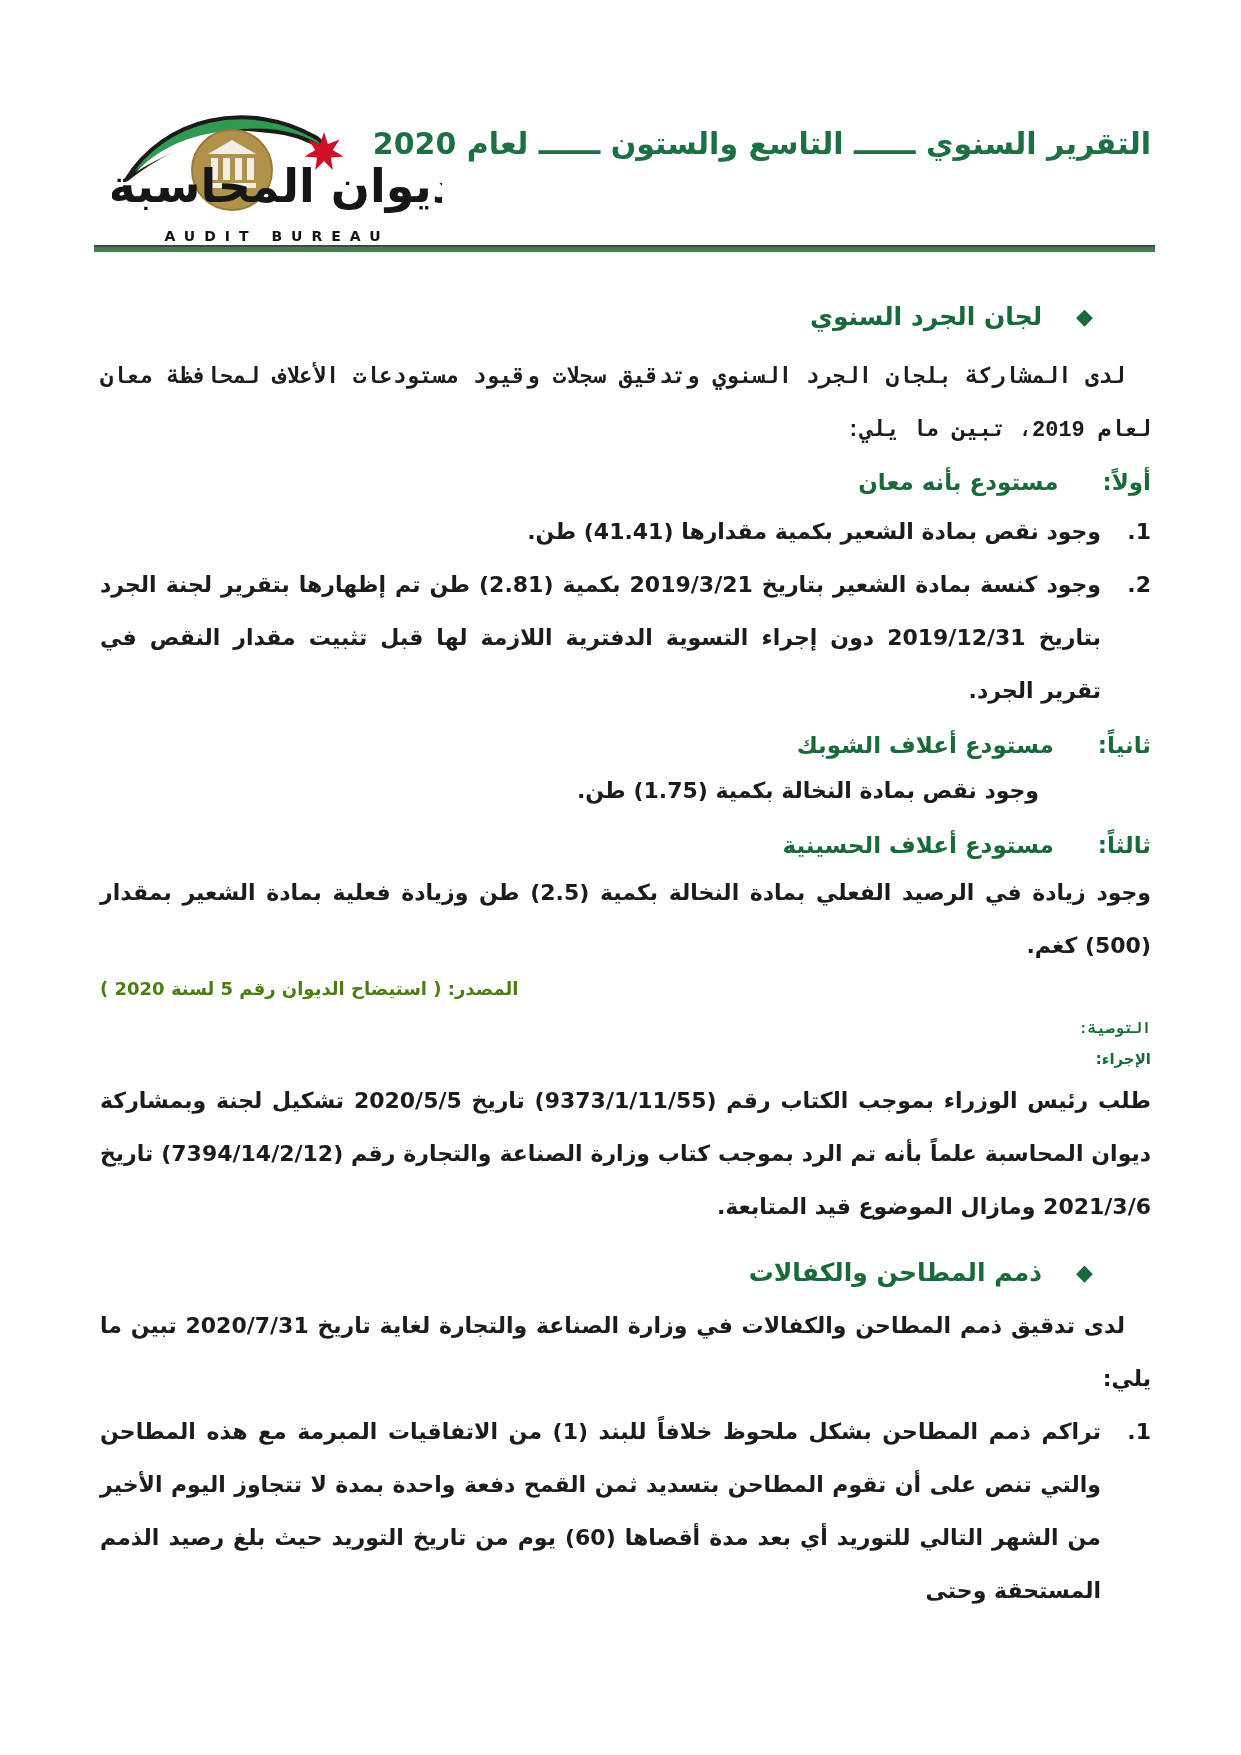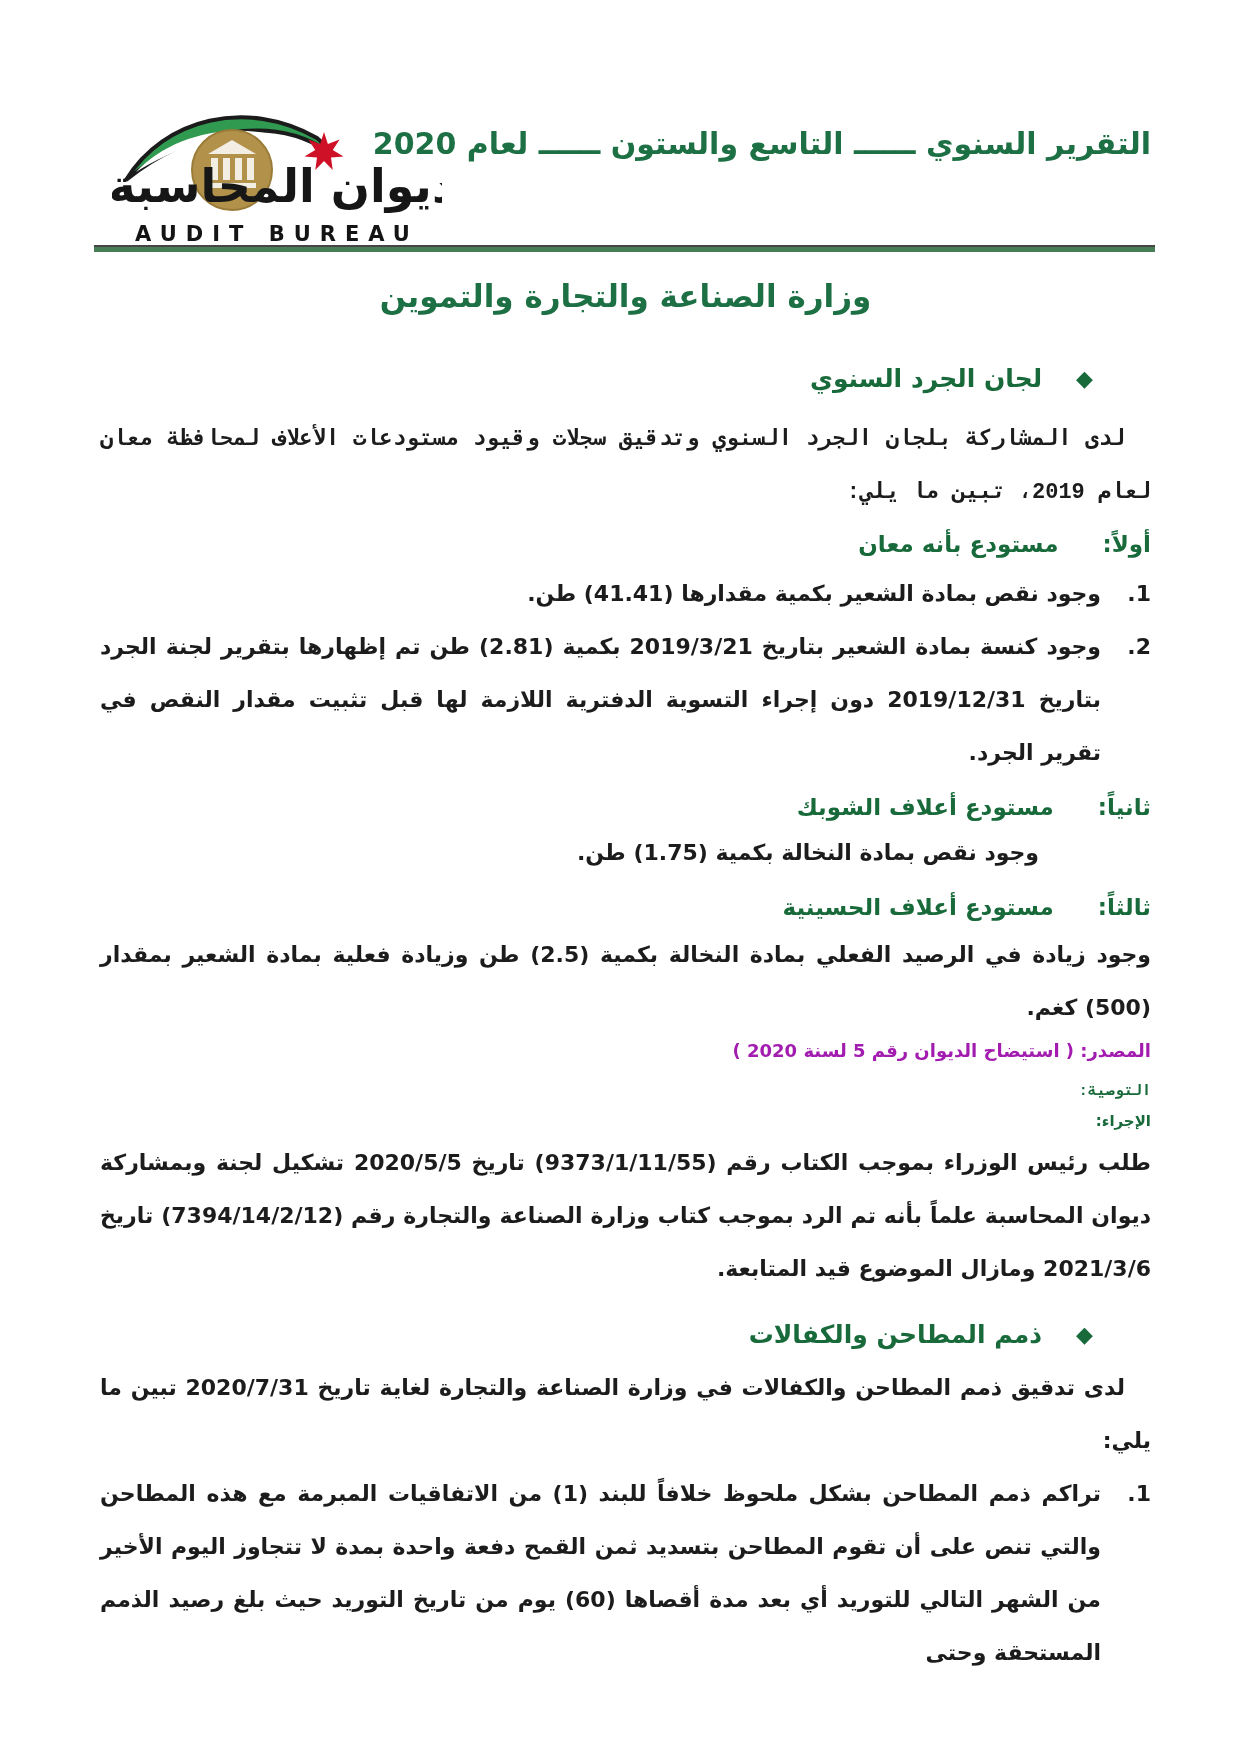--- a/index.html
+++ b/index.html
@@ -16,22 +16,22 @@
     padding:80px 90px 0 100px;
   }
   
   .header{position:relative;height:172px;}
   .logo{
     position:absolute;left:12px;top:0;width:330px;
     direction:ltr;text-align:center;
   }
   .logo svg{display:block;}
   .logo-en{
-    font-size:21px;font-weight:bold;letter-spacing:9px;
-    color:#141414;margin-top:0;white-space:nowrap;
+    font-size:14px;font-weight:bold;letter-spacing:9px;
+    color:#141414;margin-top:6px;white-space:nowrap;
   }
   .report-title{
     position:absolute;right:0;top:46px;
     color:#1d7044;font-size:30px;font-weight:bold;
     white-space:nowrap;
   }
   .header-rule{
     position:absolute;left:-6px;right:-4px;bottom:0;
     height:5px;background:#477e57;border-top:2px solid #454545;
   }
@@ -61,22 +61,22 @@
     text-align:justify;color:#1c1c1c;
   }
   .first-indent{text-indent:26px;}
   .indent-right{padding-right:112px;}
   .num-item{display:flex;}
   .num-item .num{
     flex:0 0 50px;font-size:22px;font-weight:bold;line-height:53px;
   }
   .num-item .body-text{flex:1;}
   .source-line{
-    direction:rtl;text-align:right;
-    color:#a21caf;font-size:18px;font-weight:bold;
+    direction:rtl;text-align:left;
+    color:#4d7c0f;font-size:18px;font-weight:bold;
   }
   
   .mt-50{margin-top:50px;} .mt-25{margin-top:25px;} .mt-20{margin-top:20px;font-family:Liberation Mono, monospace;}
   .mt-15{margin-top:15px;} .mt-12{margin-top:12px;} .mt-10{margin-top:10px;}
   .mt-8{margin-top:8px;} .mt-6{margin-top:6px;}
 </style>
 </head>
 <body>
 
 <div class="page">
@@ -108,21 +108,20 @@
         <text x="170" y="122" text-anchor="middle" font-size="46" font-weight="bold" fill="#161616" font-family="DejaVu Sans, sans-serif">ديوان المحاسبة</text>
       </svg>
       <div class="logo-en">AUDIT BUREAU</div>
     </div>
 
     <div class="report-title">التقرير السنوي ــــــ التاسع والستون ــــــ لعام 2020</div>
 
     <div class="header-rule"></div>
   </div>
 
-  <h1 class="ministry-title">وزارة الصناعة والتجارة والتموين</h1>
 
   <div class="section-heading mt-50">
     <span class="diamond">◆</span>
     <span>لجان الجرد السنوي</span>
   </div>
 
   <p class="body-text first-indent mt-20">لدى المشاركة بلجان الجرد السنوي وتدقيق سجلات وقيود مستودعات الأعلاف لمحافظة معان لعام 2019، تبين ما يلي:</p>
 
   <div class="sub-heading mt-12">
     <span>أولاً:</span>

